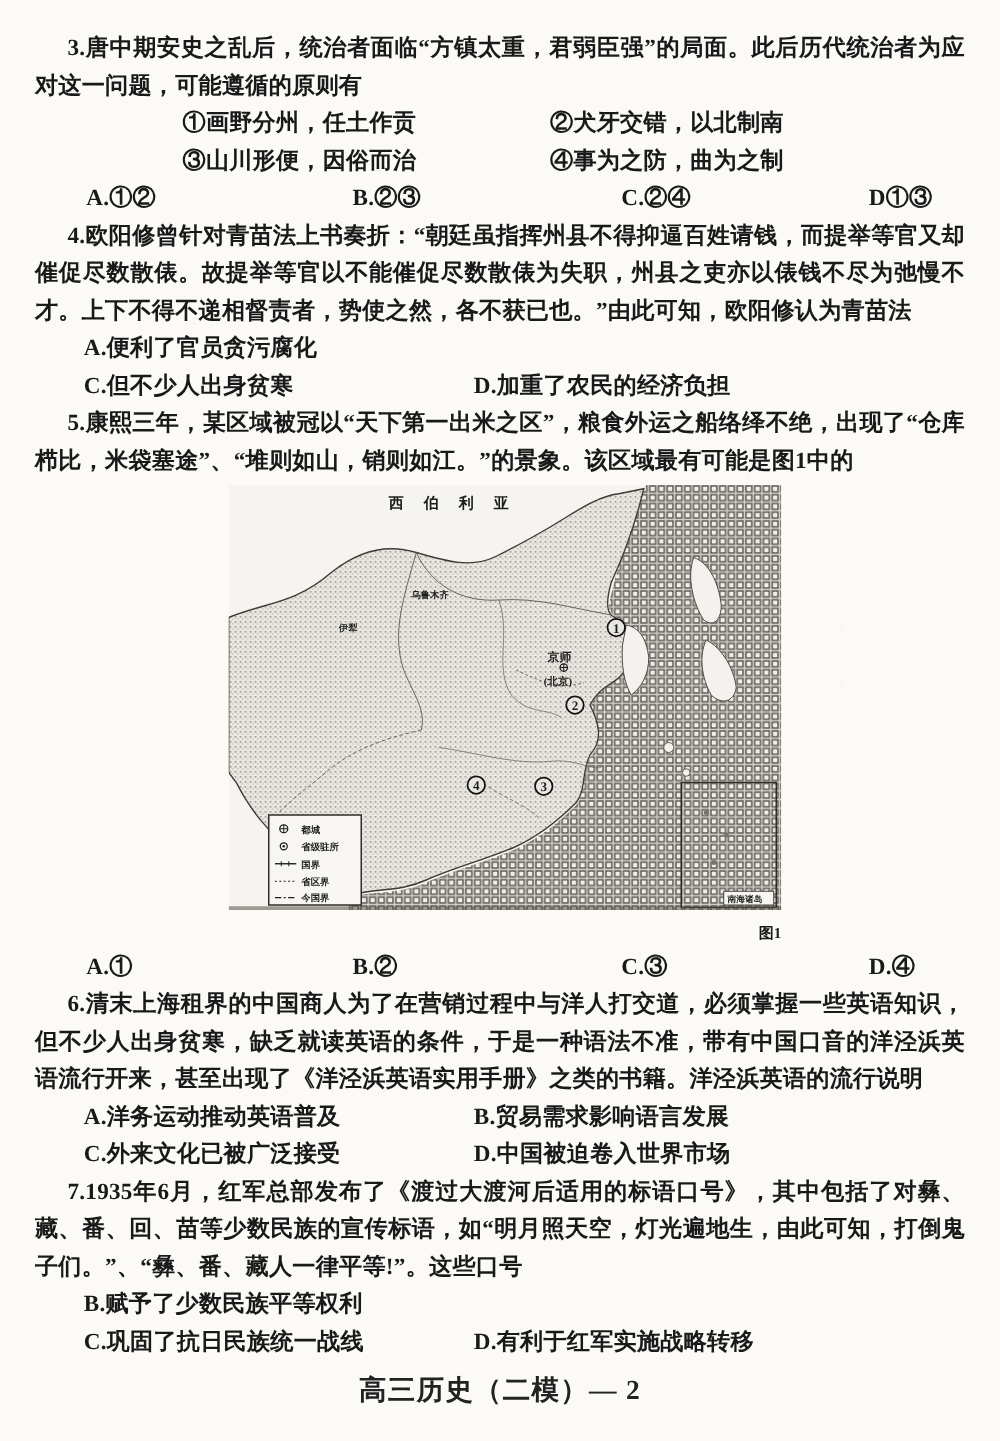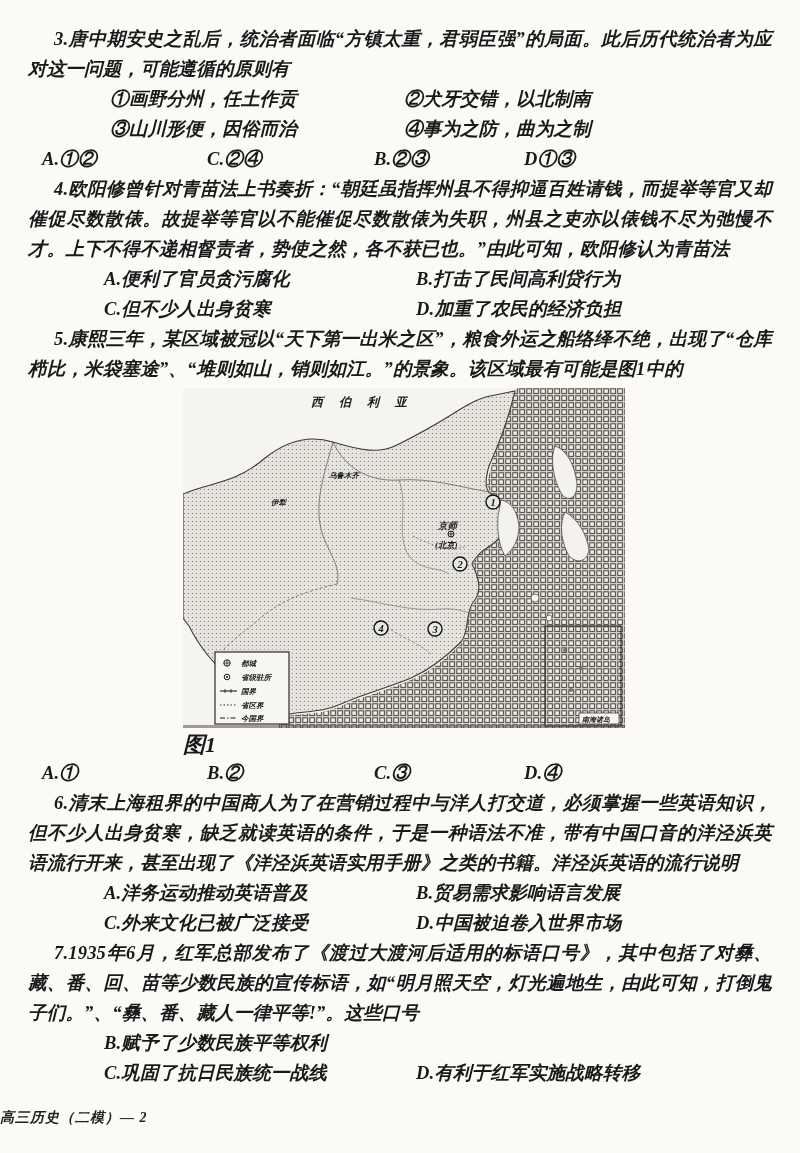--- a/index.html
+++ b/index.html
@@ -7,74 +7,73 @@
     width:800px;height:1153px;position:relative;overflow:hidden;
     background:#fbfaf7;
     background-image:
       radial-gradient(circle at 18% 32%, rgba(0,0,0,0.025) 0 1px, transparent 1px),
       radial-gradient(circle at 72% 64%, rgba(0,0,0,0.02) 0 1px, transparent 1px);
     background-size:37px 41px, 53px 47px;
     font-family:"Liberation Serif","DejaVu Serif",serif;
     color:#191919;font-weight:600;
     -webkit-font-smoothing:antialiased;
   }
-  .sheet{padding-top:24px;font-style:italic;}
+  .sheet{padding-top:24px;}
   .stem{
     font-size:18.5px;line-height:30px;margin:0 28px;
     text-align:justify;text-indent:26px;letter-spacing:0.2px;
   }
   .pair-row{
     display:grid;grid-template-columns:312px auto;
-    padding-left:104px;height:30px;line-height:30px;
+    padding-left:67px;height:30px;line-height:30px;
     font-size:18.5px;letter-spacing:0.2px;
   }
-  .pair-row.deep{padding-left:110px;grid-template-columns:294px auto;}
+  .pair-row.deep{padding-left:110px;grid-template-columns:294px auto;margin-left:36px;}
   .opt4-row{
     display:grid;grid-template-columns:165px 167px 150px auto;
-    padding-left:42px;height:30px;line-height:30px;
-    font-size:18.5px;letter-spacing:0.2px;
+    padding-left:69px;height:30px;line-height:30px;
+    font-size:18.5px;letter-spacing:0.2px;gap:48px;
   }
   .figure-wrap{margin:4px 0 0 183px;width:442px;}
   .figure-caption{
-    width:442px;text-align:left;font-size:22px;line-height:26px;height:26px;
+    width:442px;text-align:right;font-size:12px;line-height:26px;height:26px;
   }
   svg text{font-family:"Liberation Serif","DejaVu Serif",serif;fill:#1c1c1c;}
   .footer{
     position:absolute;left:0;bottom:26px;width:100%;
-    text-align:left;font-size:14px;letter-spacing:1px;color:#222;
+    text-align:center;font-size:22px;letter-spacing:1px;color:#222;
   }
 </style>
 </head>
 <body>
 
 <div class="sheet">
 
   <div>
     <p class="stem">3.唐中期安史之乱后，统治者面临“方镇太重，君弱臣强”的局面。此后历代统治者为应对这一问题，可能遵循的原则有</p>
     <div class="pair-row deep">
       <span>①画野分州，任土作贡</span>
       <span>②犬牙交错，以北制南</span>
     </div>
     <div class="pair-row deep">
       <span>③山川形便，因俗而治</span>
       <span>④事为之防，曲为之制</span>
     </div>
     <div class="opt4-row">
       <span>A.①②</span>
+      <span>B.②③</span>
       <span>C.②④</span>
-      <span>B.②③</span>
       <span>D①③</span>
     </div>
   </div>
 
   <div>
     <p class="stem">4.欧阳修曾针对青苗法上书奏折：“朝廷虽指挥州县不得抑逼百姓请钱，而提举等官又却催促尽数散俵。故提举等官以不能催促尽数散俵为失职，州县之吏亦以俵钱不尽为弛慢不才。上下不得不递相督责者，势使之然，各不获已也。”由此可知，欧阳修认为青苗法</p>
     <div class="pair-row">
       <span>A.便利了官员贪污腐化</span>
-      <span>B.打击了民间高利贷行为</span>
     </div>
     <div class="pair-row">
       <span>C.但不少人出身贫寒</span>
       <span>D.加重了农民的经济负担</span>
     </div>
   </div>
 
   <div>
     <p class="stem">5.康熙三年，某区域被冠以“天下第一出米之区”，粮食外运之船络绎不绝，出现了“仓库栉比，米袋塞途”、“堆则如山，销则如江。”的景象。该区域最有可能是图1中的</p>
 

